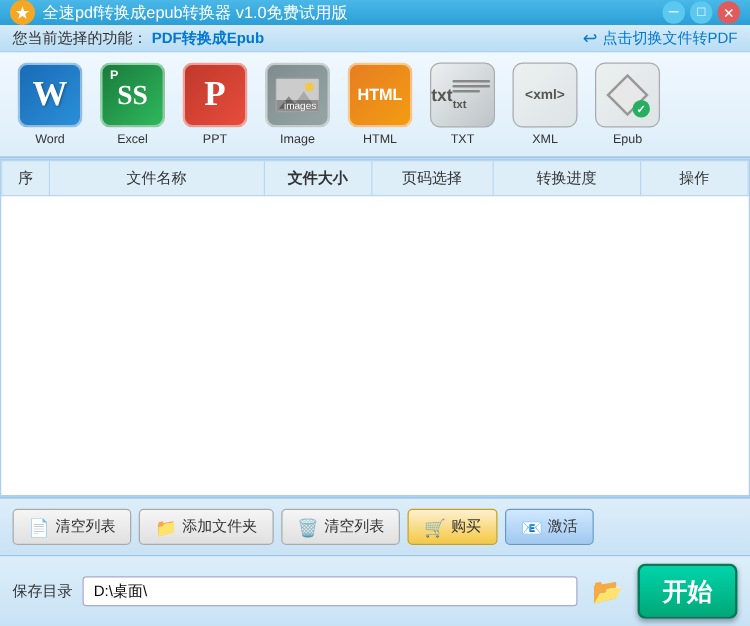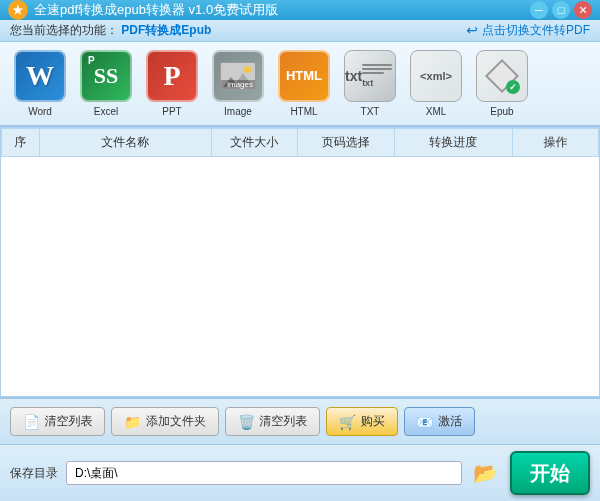--- a/index.html
+++ b/index.html
@@ -467,21 +467,21 @@
     </div>
   </div>
 
   <div class="content-section">
     <div class="table-container">
       <table class="file-table">
         <thead>
           <tr>
             <th style="width:35px;">序</th>
             <th style="width:160px;">文件名称</th>
-            <th style="width:80px;">文件大小</th>
+            <th style="width:80px;font-weight:bold;">文件大小</th>
             <th style="width:90px;">页码选择</th>
             <th style="width:110px;">转换进度</th>
             <th style="width:80px;">操作</th>
           </tr>
         </thead>
         <tbody>
           <tr style="height:240px;">
             <td colspan="6" style="border:none;"></td>
           </tr>
         </tbody>

